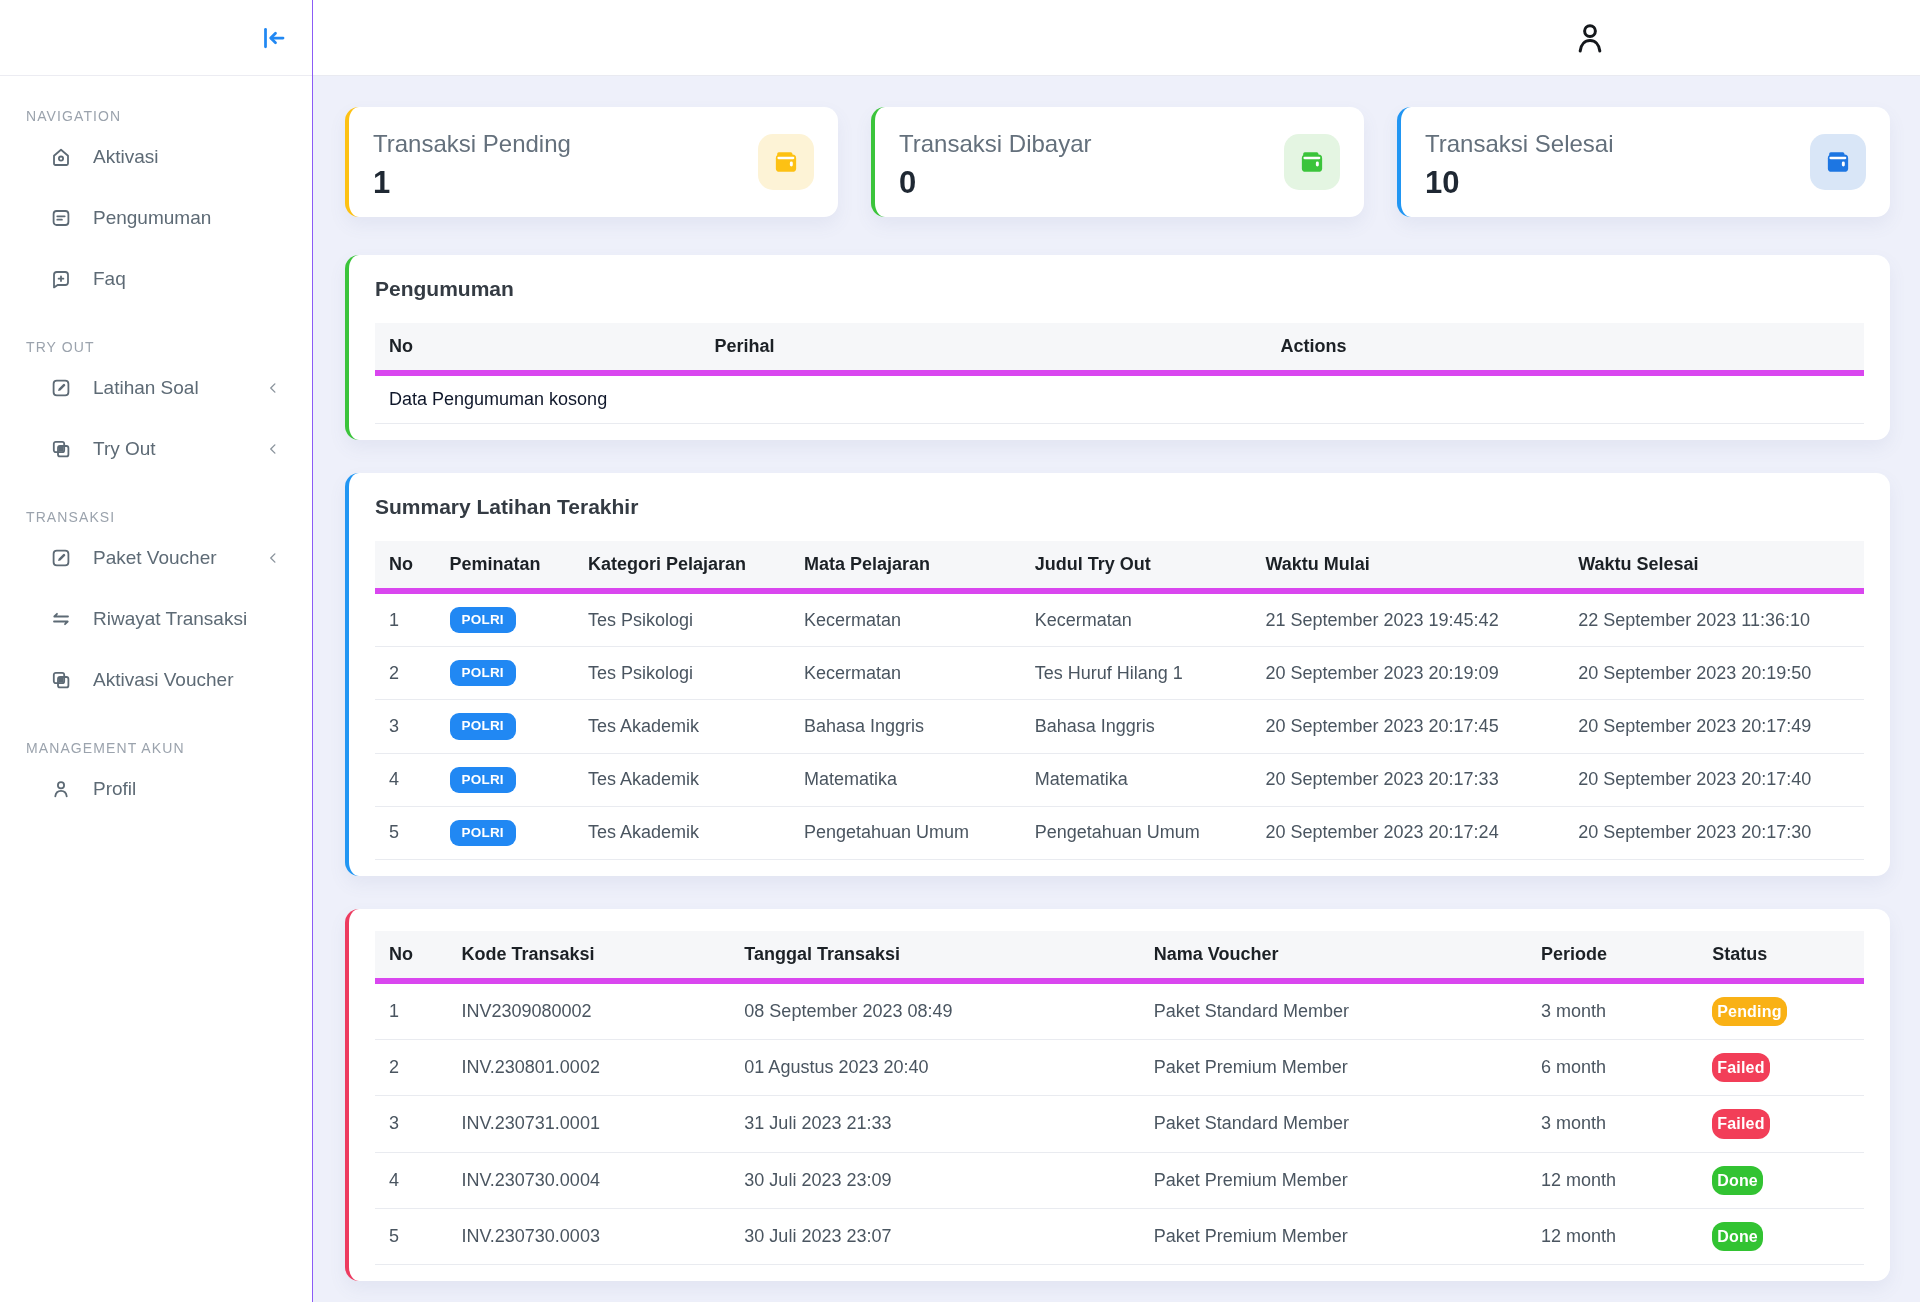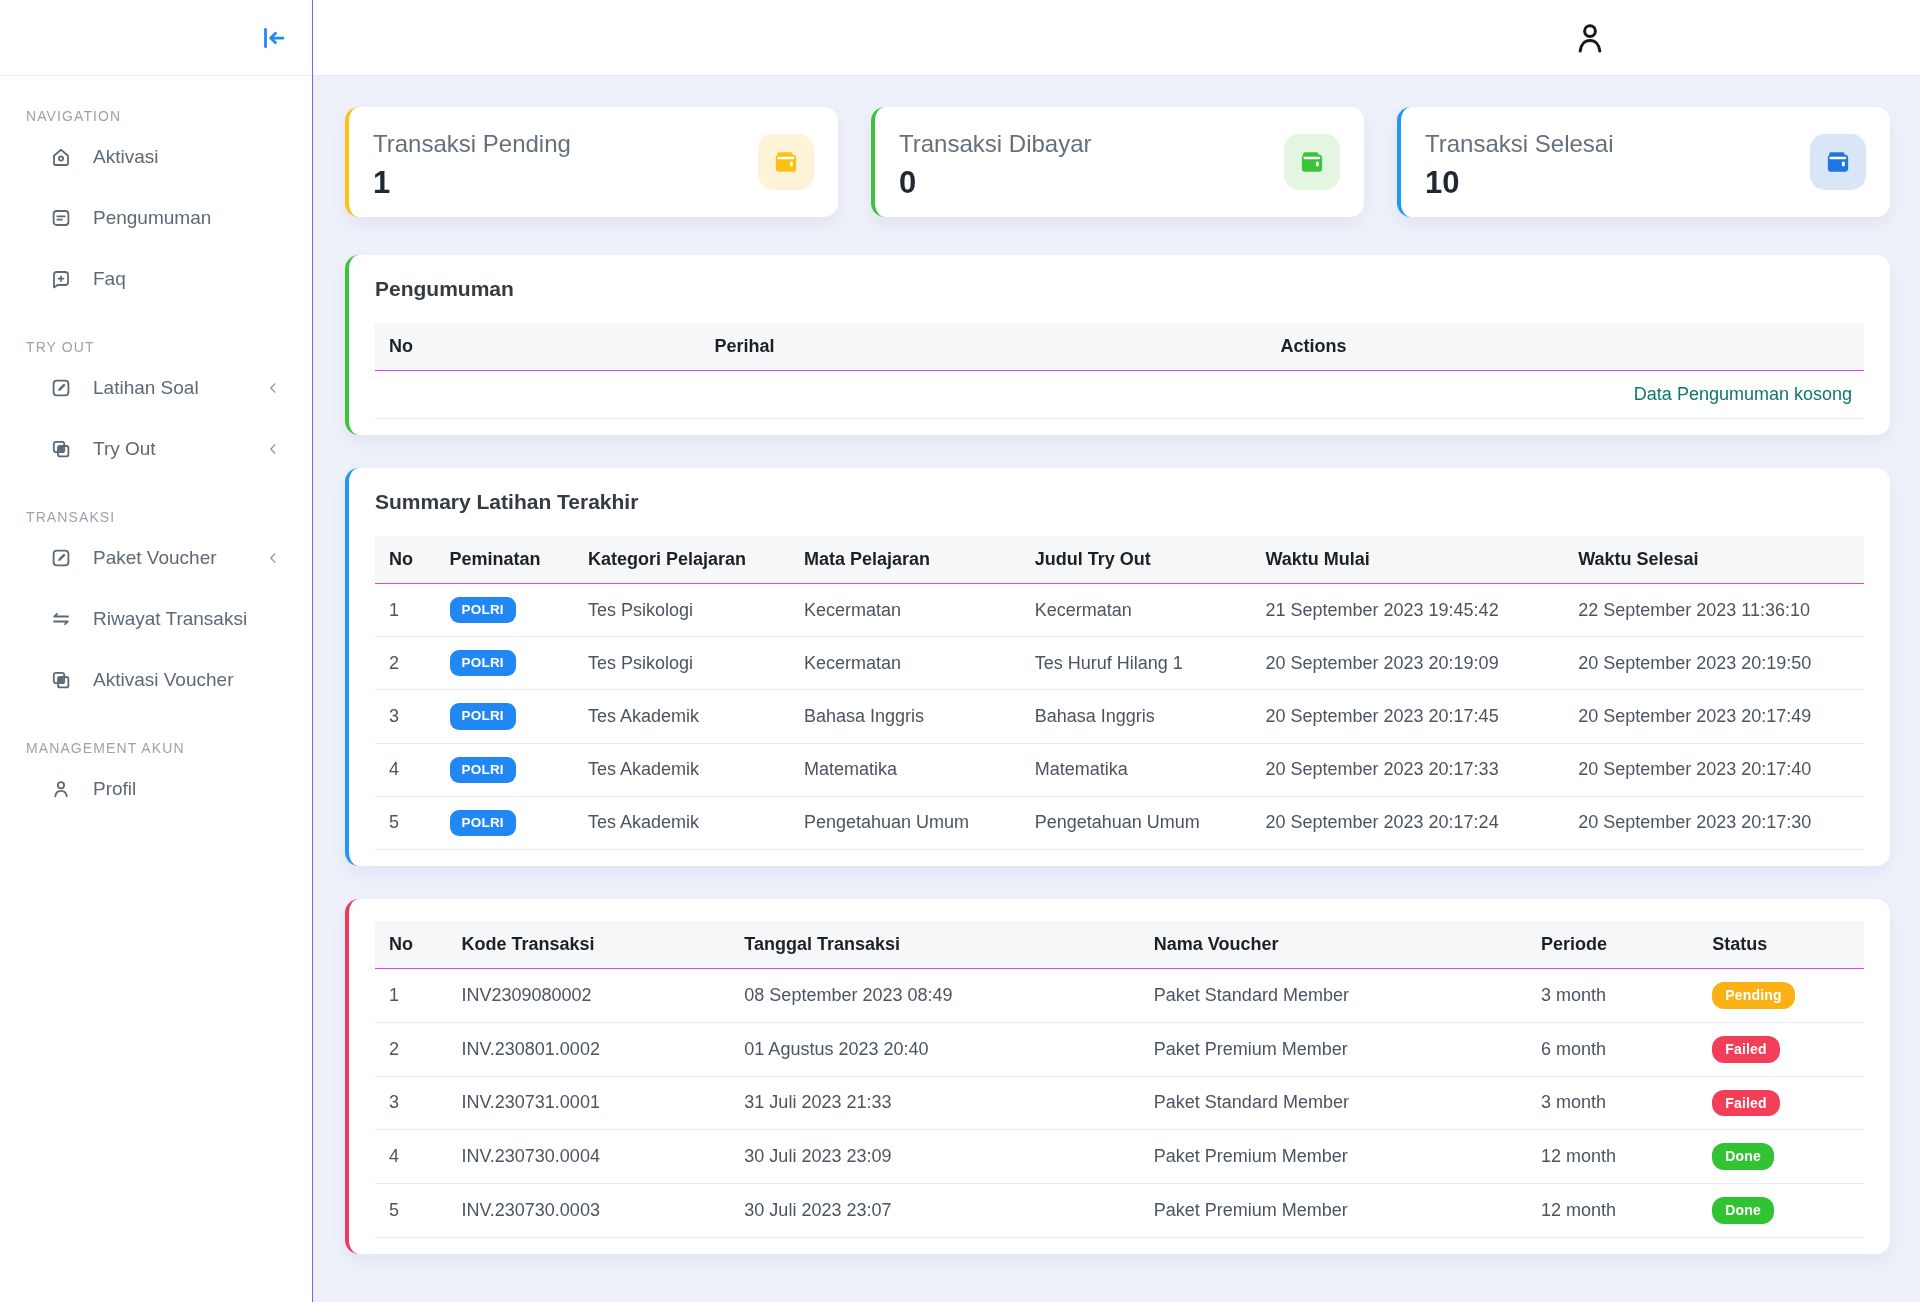--- a/index.html
+++ b/index.html
@@ -76,29 +76,29 @@
     border-left:4px solid var(--accent,#ccc);
     box-shadow:0 8px 18px rgba(90,100,150,.08);
     padding:22px 26px 16px; margin-bottom:33px;
   }
   .card h2 { margin:0 0 22px; font-size:21px; font-weight:700; color:#343b43; }
 
   table { width:100%; border-collapse:collapse; table-layout:fixed; }
   thead tr { background:#f6f7f9; }
   th {
     text-align:left; font-size:18px; font-weight:700; color:#1c2126;
-    padding:13px 12px; border-bottom:1px solid #d946ef;
+    padding:13px 12px; border-bottom:6px solid #d946ef;
   }
   td {
     font-size:18px; color:#4a5560; padding:13px 12px;
     border-bottom:1px solid #e9ebf0;
     white-space:nowrap; overflow:hidden; text-overflow:ellipsis;
   }
   th:first-child, td:first-child { padding-left:14px; }
-  .empty-cell { text-align:right; color:#0f766e; }
+  .empty-cell { text-align:left; color:#0f172a; }
 
   .t-pengumuman th:nth-child(1){width:22%}
   .t-pengumuman th:nth-child(2){width:38%}
   .t-pengumuman th:nth-child(3){width:40%}
 
   .t-latihan th:nth-child(1){width:4.2%}
   .t-latihan th:nth-child(2){width:9.3%}
   .t-latihan th:nth-child(3){width:14.5%}
   .t-latihan th:nth-child(4){width:15.5%}
   .t-latihan th:nth-child(5){width:15.5%}
@@ -110,21 +110,21 @@
   .t-transaksi th:nth-child(3){width:27.5%}
   .t-transaksi th:nth-child(4){width:26%}
   .t-transaksi th:nth-child(5){width:11.5%}
   .t-transaksi th:nth-child(6){width:11%}
 
   .badge {
     display:inline-block; color:#fff; font-weight:700;
     font-size:13.5px; padding:5px 12px; border-radius:9px;
     letter-spacing:.2px; line-height:1.2;
   }
-  .badge.status { border-radius:12px; padding:5px 13px; font-size:14px; }
+  .badge.status { border-radius:12px; padding:5px 5px; font-size:16px; }
 </style>
 </head>
 <body>
 
 <div class="app">
 
   <aside class="sidebar">
     <div class="sidebar-header">
       <button class="icon-btn collapse-btn">
         <span id="collapse-icon-slot"><svg viewBox="0 0 24 24" fill="none" stroke="currentColor" stroke-width="2.2" stroke-linecap="round" stroke-linejoin="round">

